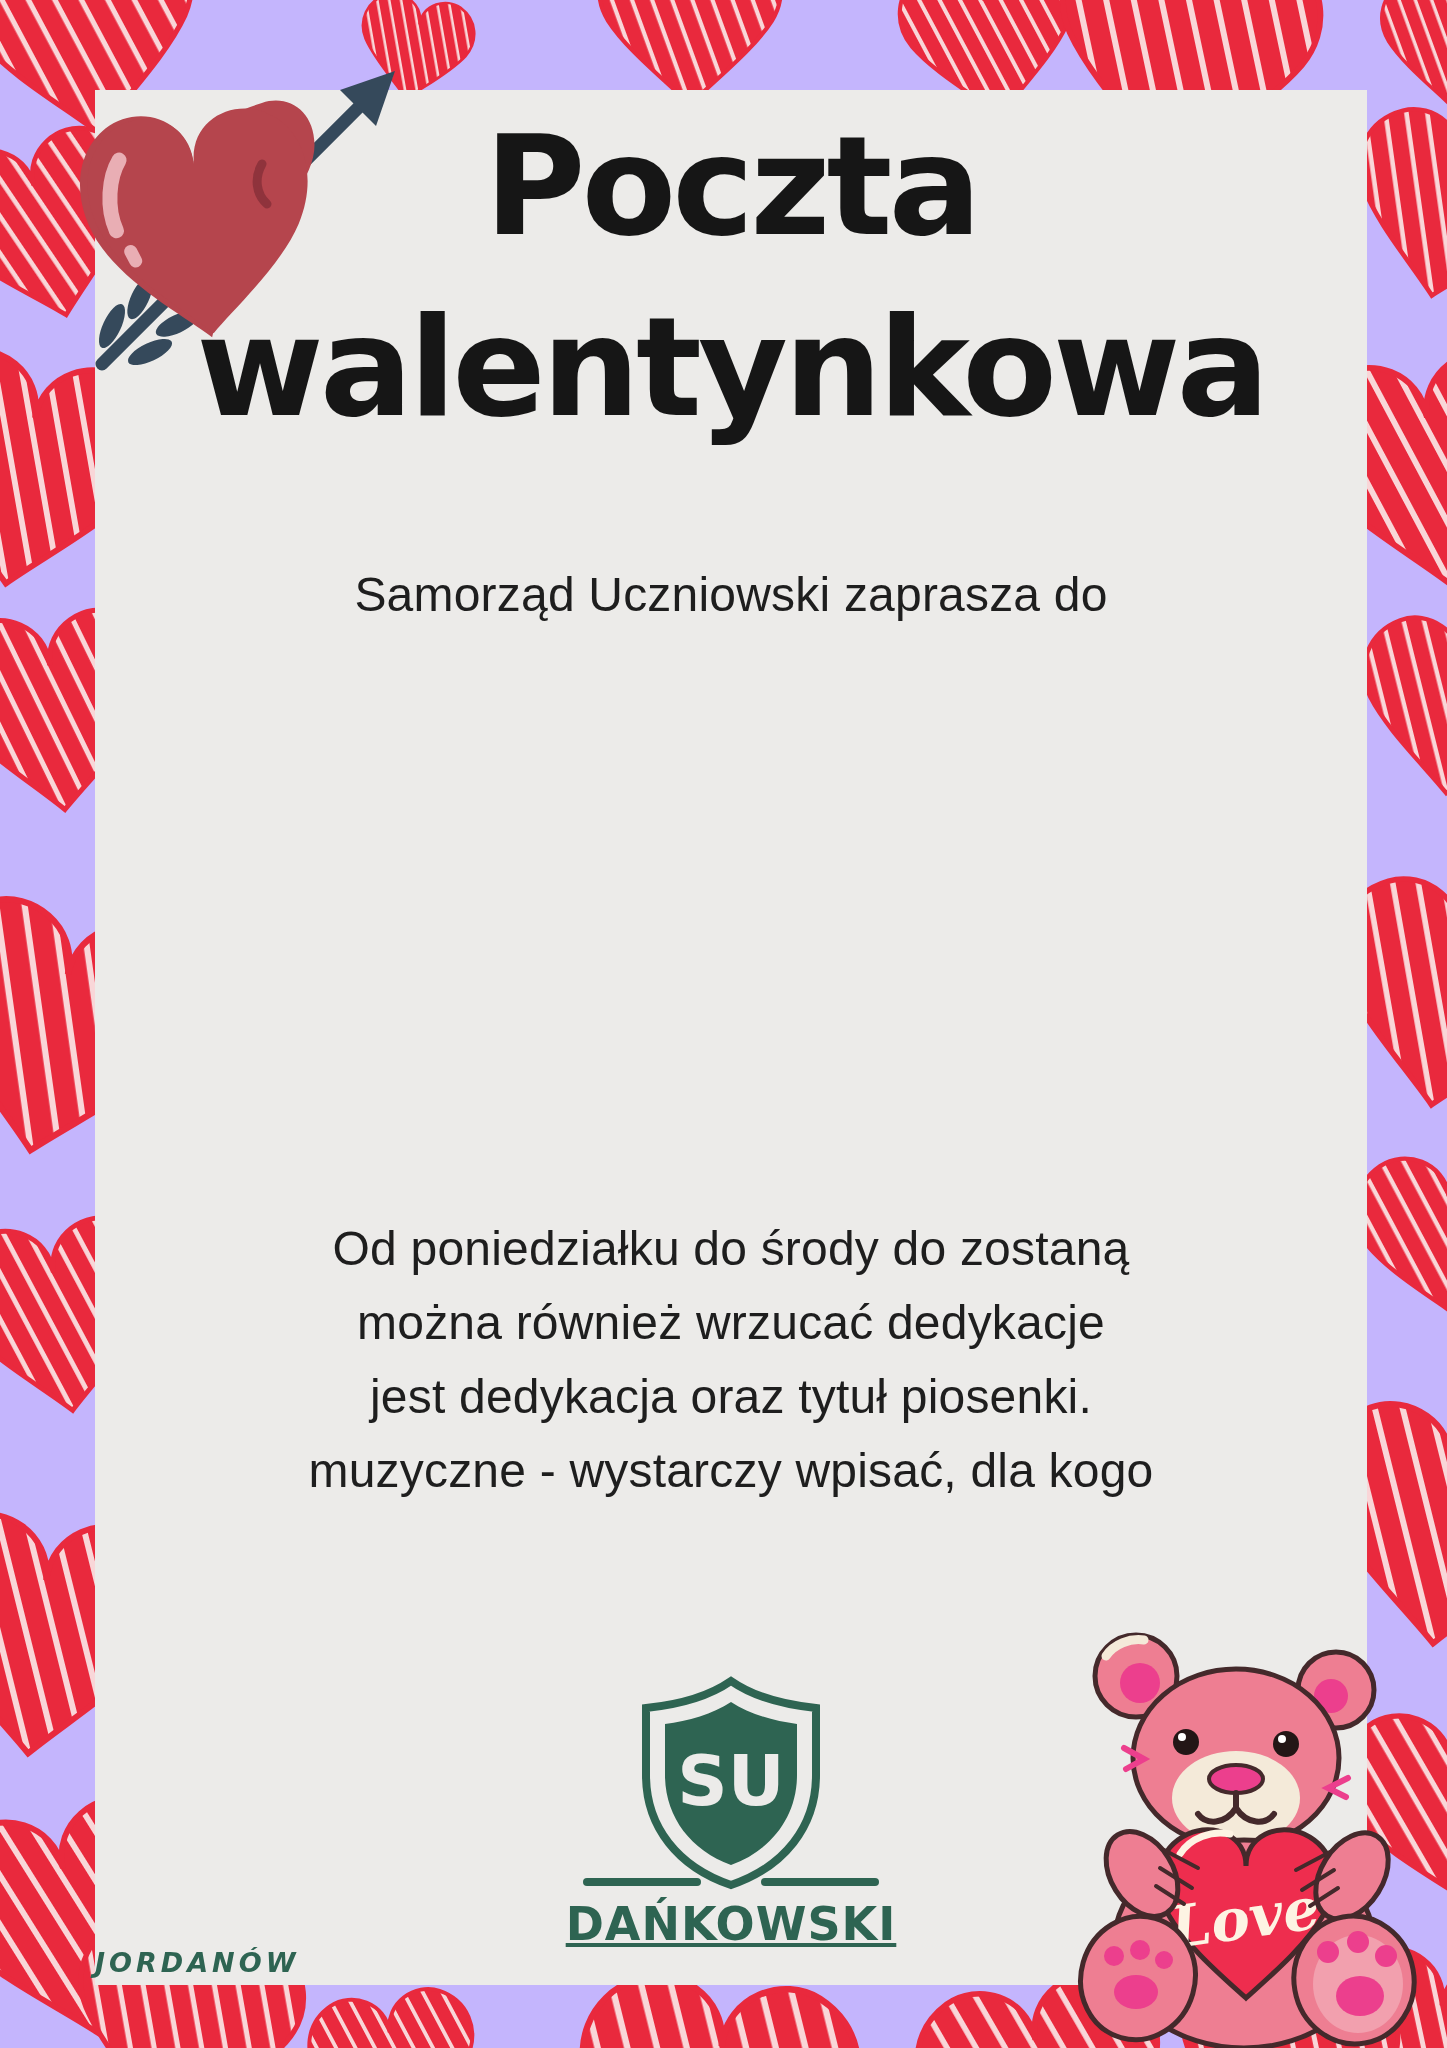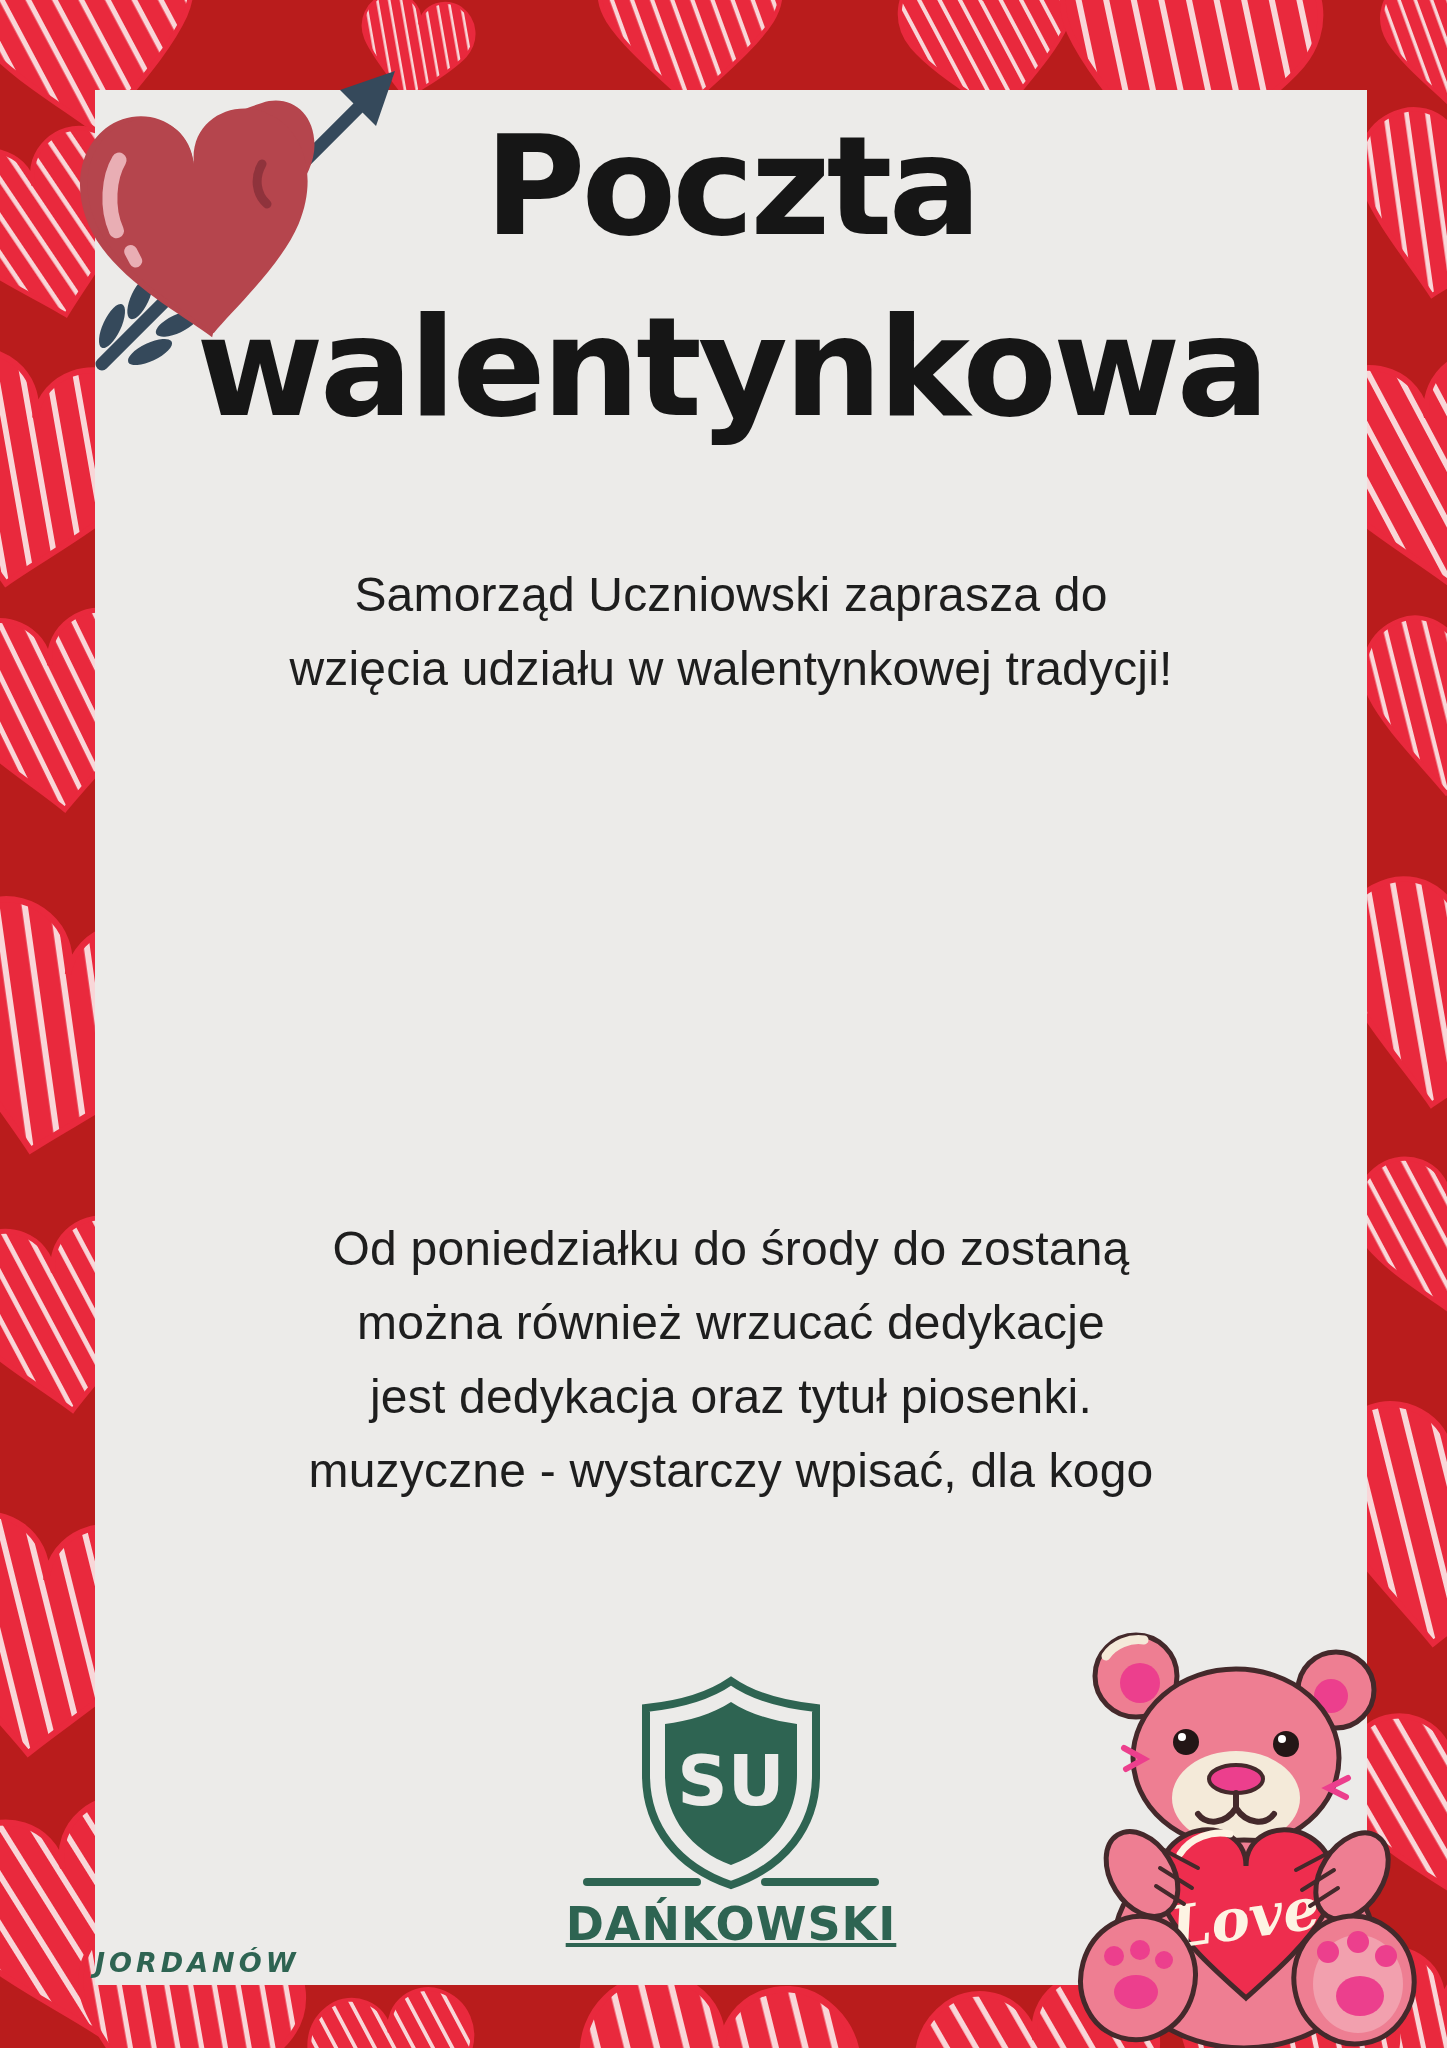--- a/index.html
+++ b/index.html
@@ -1,19 +1,19 @@
 <!DOCTYPE html>
 <html><head>
 <meta charset="utf-8">
 <style>
   html,body{margin:0;padding:0;background:#f6dfe0;}
   .poster{
     position:relative;
     width:1447px;height:2048px;
-    background:#b91c1c;
+    background:#c4b5fd;
     overflow:hidden;
     font-family:"Liberation Sans", sans-serif;
   }
   .hearts-layer{position:absolute;left:0;top:0;z-index:1;}
   .card{
     position:absolute;left:95px;top:90px;
     width:1272px;height:1895px;
     background:#ecebe9;
     z-index:2;
   }
@@ -111,21 +111,20 @@
 
   <div class="card">
 
     <div class="title">
       <div>Poczta</div>
       <div>walentynkowa</div>
     </div>
 
     <div class="para para-1">
       <div>Samorząd Uczniowski zaprasza do</div>
-      <div>wzięcia udziału w walentynkowej tradycji!</div>
     </div>
 
 
     <div class="para para-3">
       <div>Od poniedziałku do środy do zostaną</div>
       <div>można również wrzucać dedykacje</div>
       <div>jest dedykacja oraz tytuł piosenki.</div>
       <div>muzyczne - wystarczy wpisać, dla kogo</div>
     </div>
 

